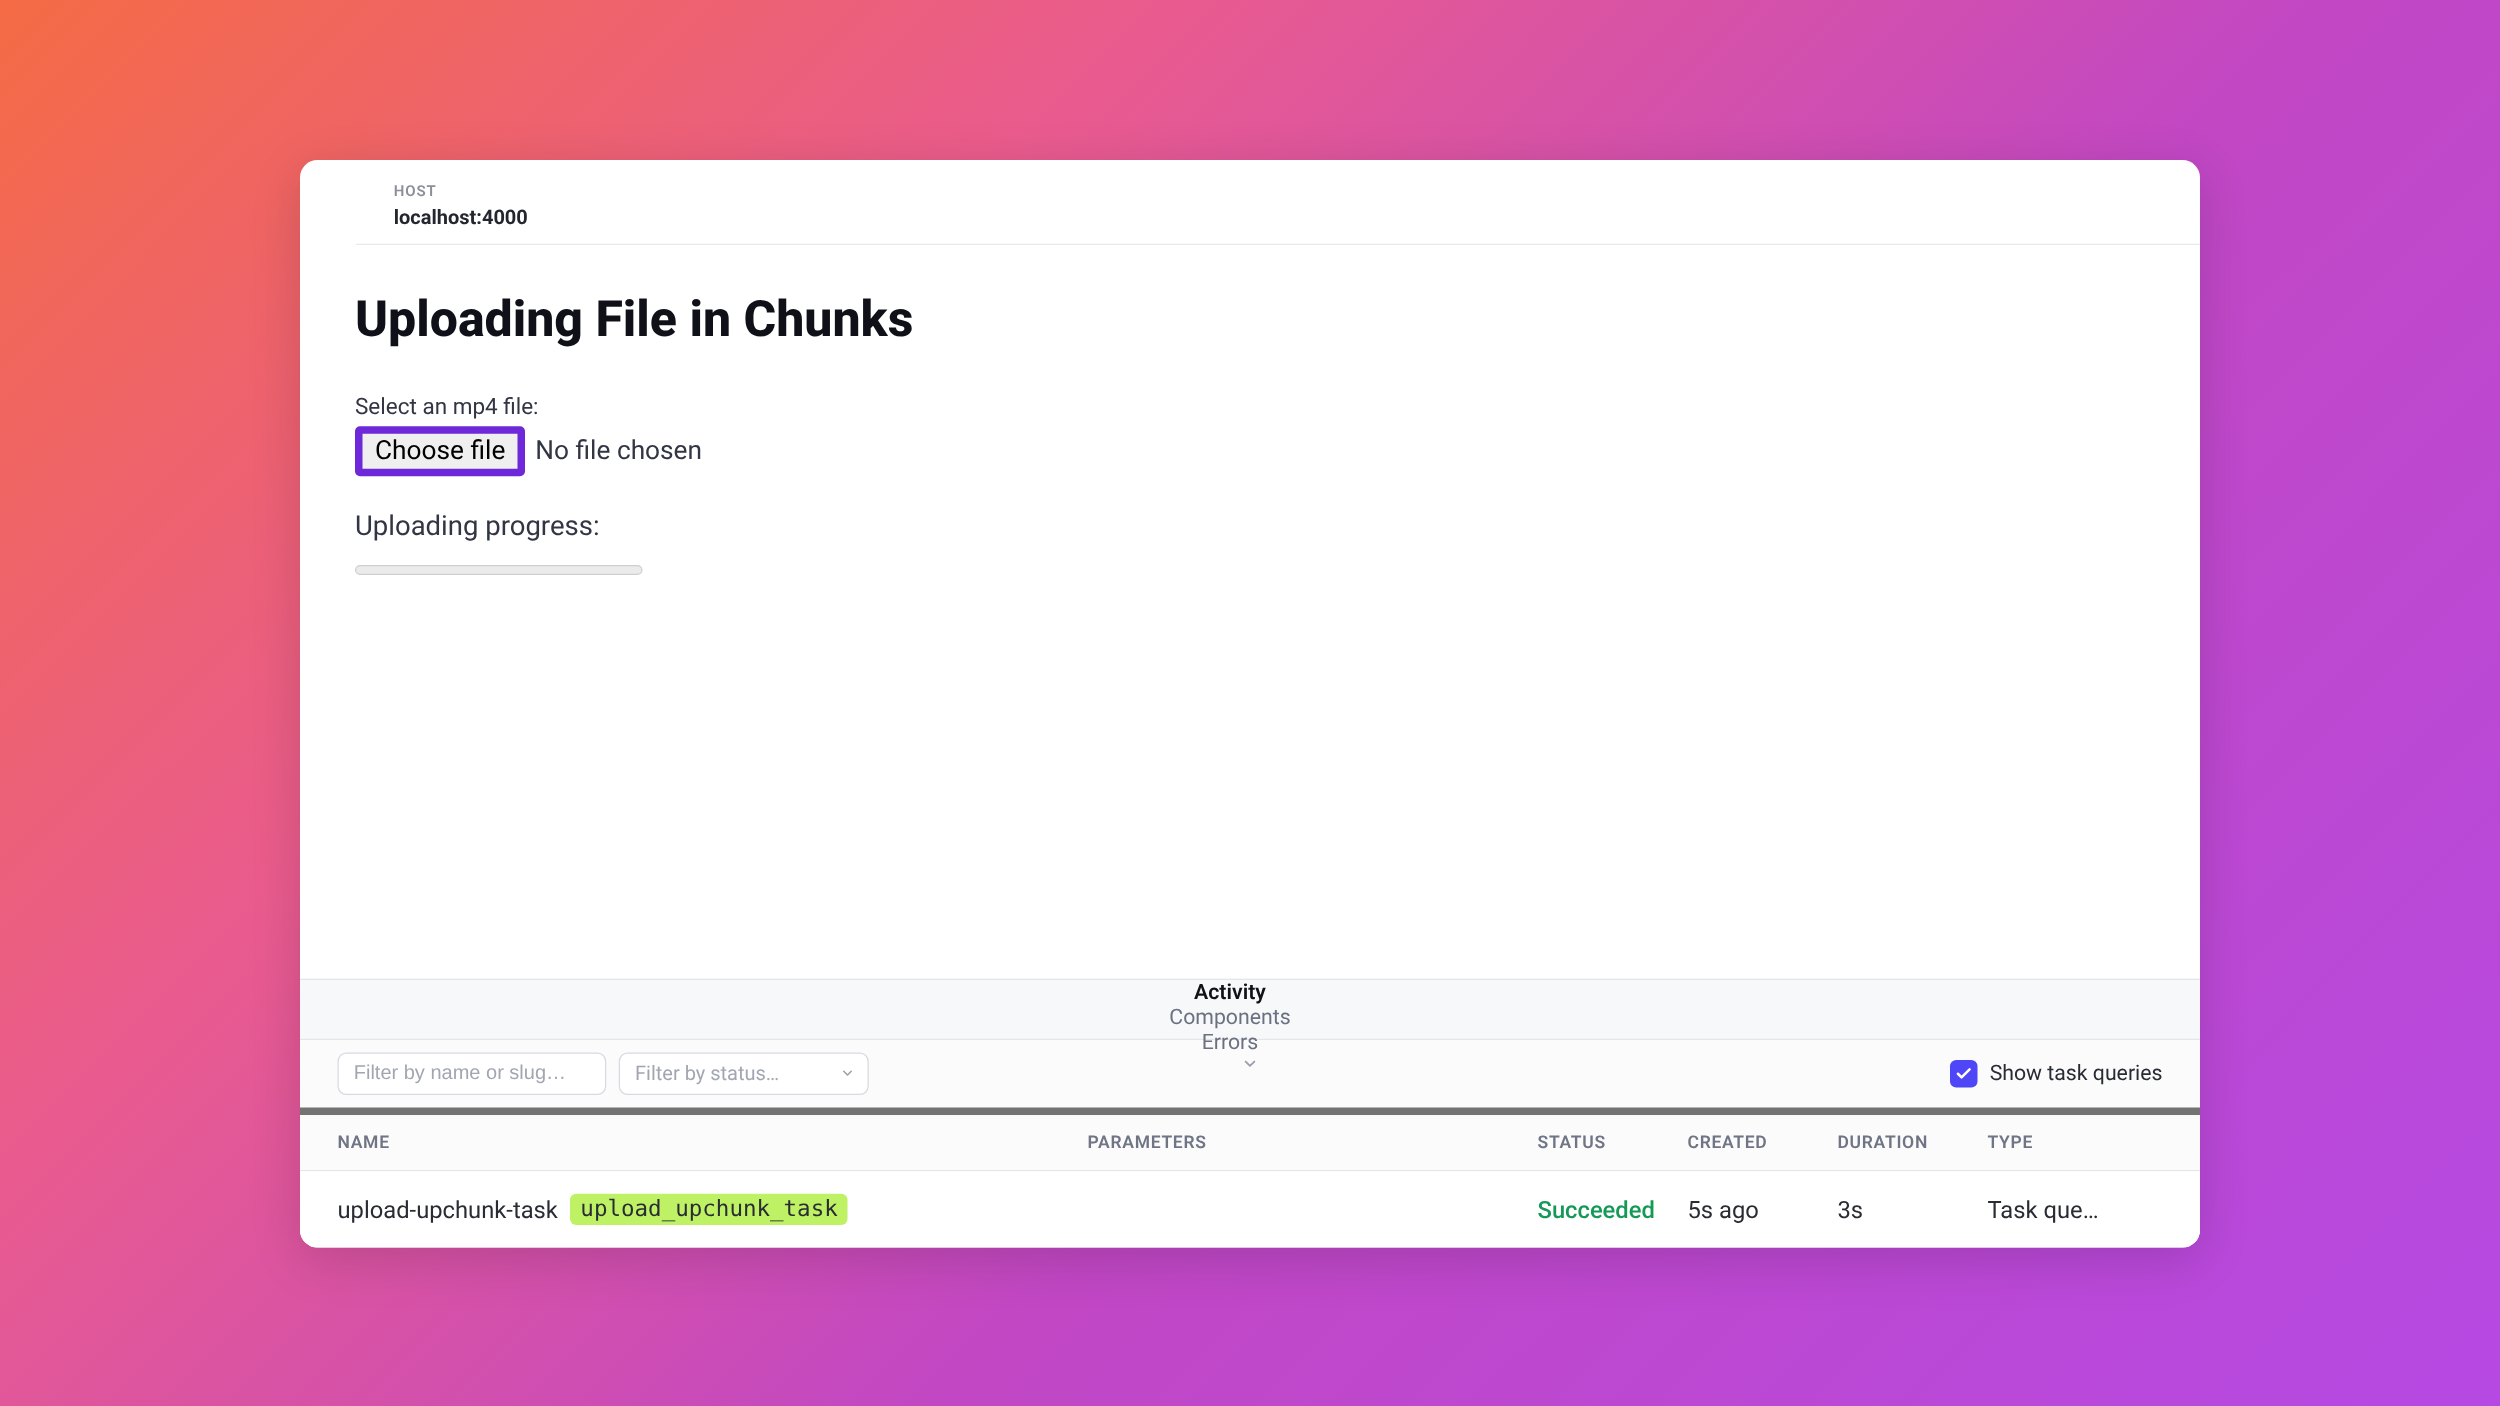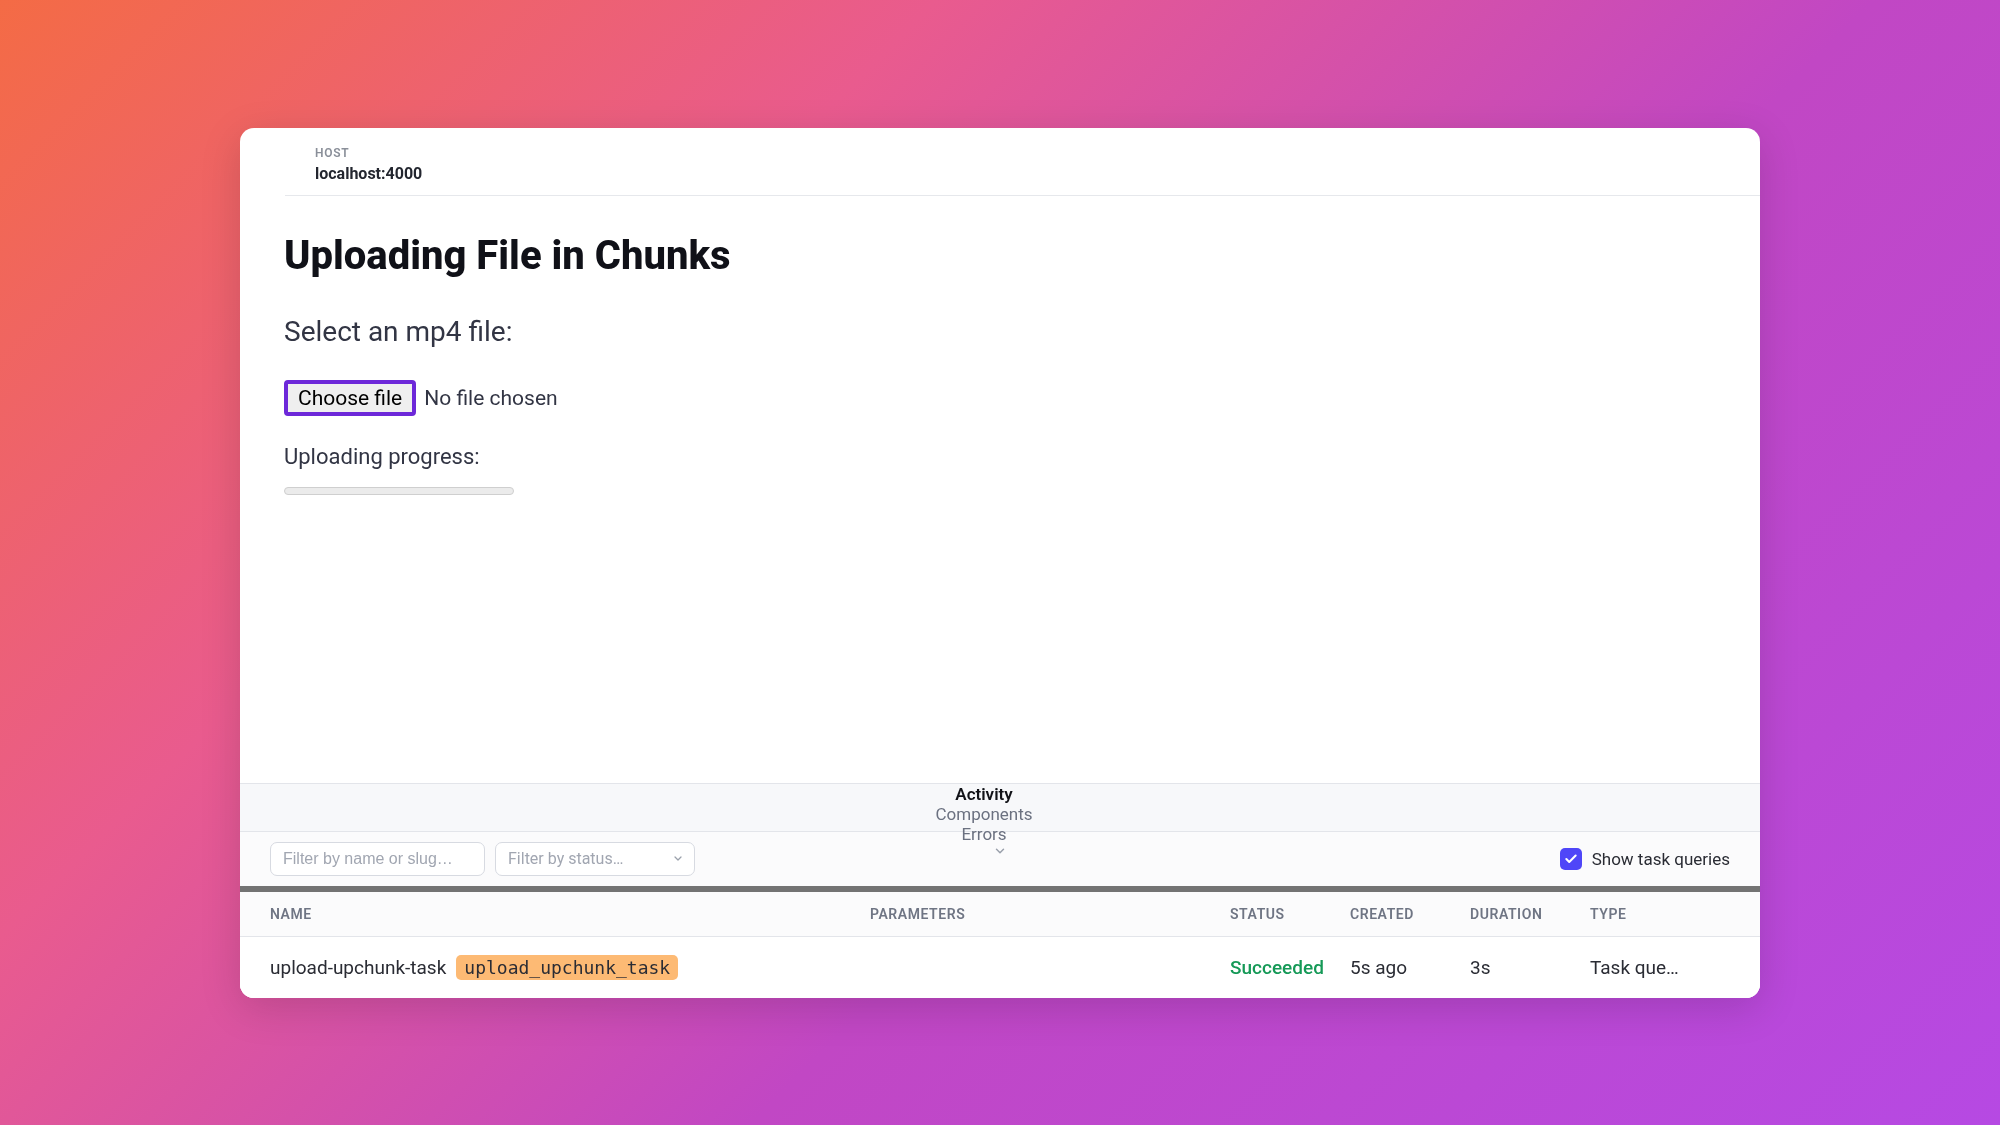--- a/index.html
+++ b/index.html
@@ -47,36 +47,36 @@
     padding: 36px 44px;
     color: #1a1a1a;
   }
   .page-title {
     font-size: 40px;
     font-weight: 800;
     color: #101118;
     margin-bottom: 36px;
   }
   .label-text {
-    font-size: 28px;
+    font-size: 18px;
     color: #323544;
-    margin-bottom: 32px;
+    margin-bottom: 5px;
   }
   .file-row {
     display: flex;
     align-items: center;
     gap: 8px;
     margin-bottom: 28px;
   }
   .choose-file {
     font-size: 21px;
     font-family: inherit;
     padding: 2px 10px;
     background: #efefef;
-    border: 4px solid #6d28d9;
+    border: 6px solid #6d28d9;
     border-radius: 4px;
     cursor: pointer;
   }
   .no-file {
     font-size: 21px;
     color: #323544;
   }
   .progress-label {
     font-size: 22px;
     color: #323544;
@@ -200,21 +200,21 @@
     padding: 18px 30px;
     font-size: 19px;
     color: #2a2c34;
     align-items: center;
     background: #fff;
   }
   .row-name-wrap { display: flex; align-items: center; gap: 10px; }
   .slug-badge {
     font-family: ui-monospace, SFMono-Regular, Menlo, Consolas, monospace;
     font-size: 18px;
-    background: #fdba74;
+    background: #bef264;
     border-radius: 5px;
     padding: 2px 8px;
     color: #2a2c34;
   }
   .status-succeeded {
     color: #159957;
     font-weight: 500;
     overflow: hidden;
     white-space: nowrap;
   }

